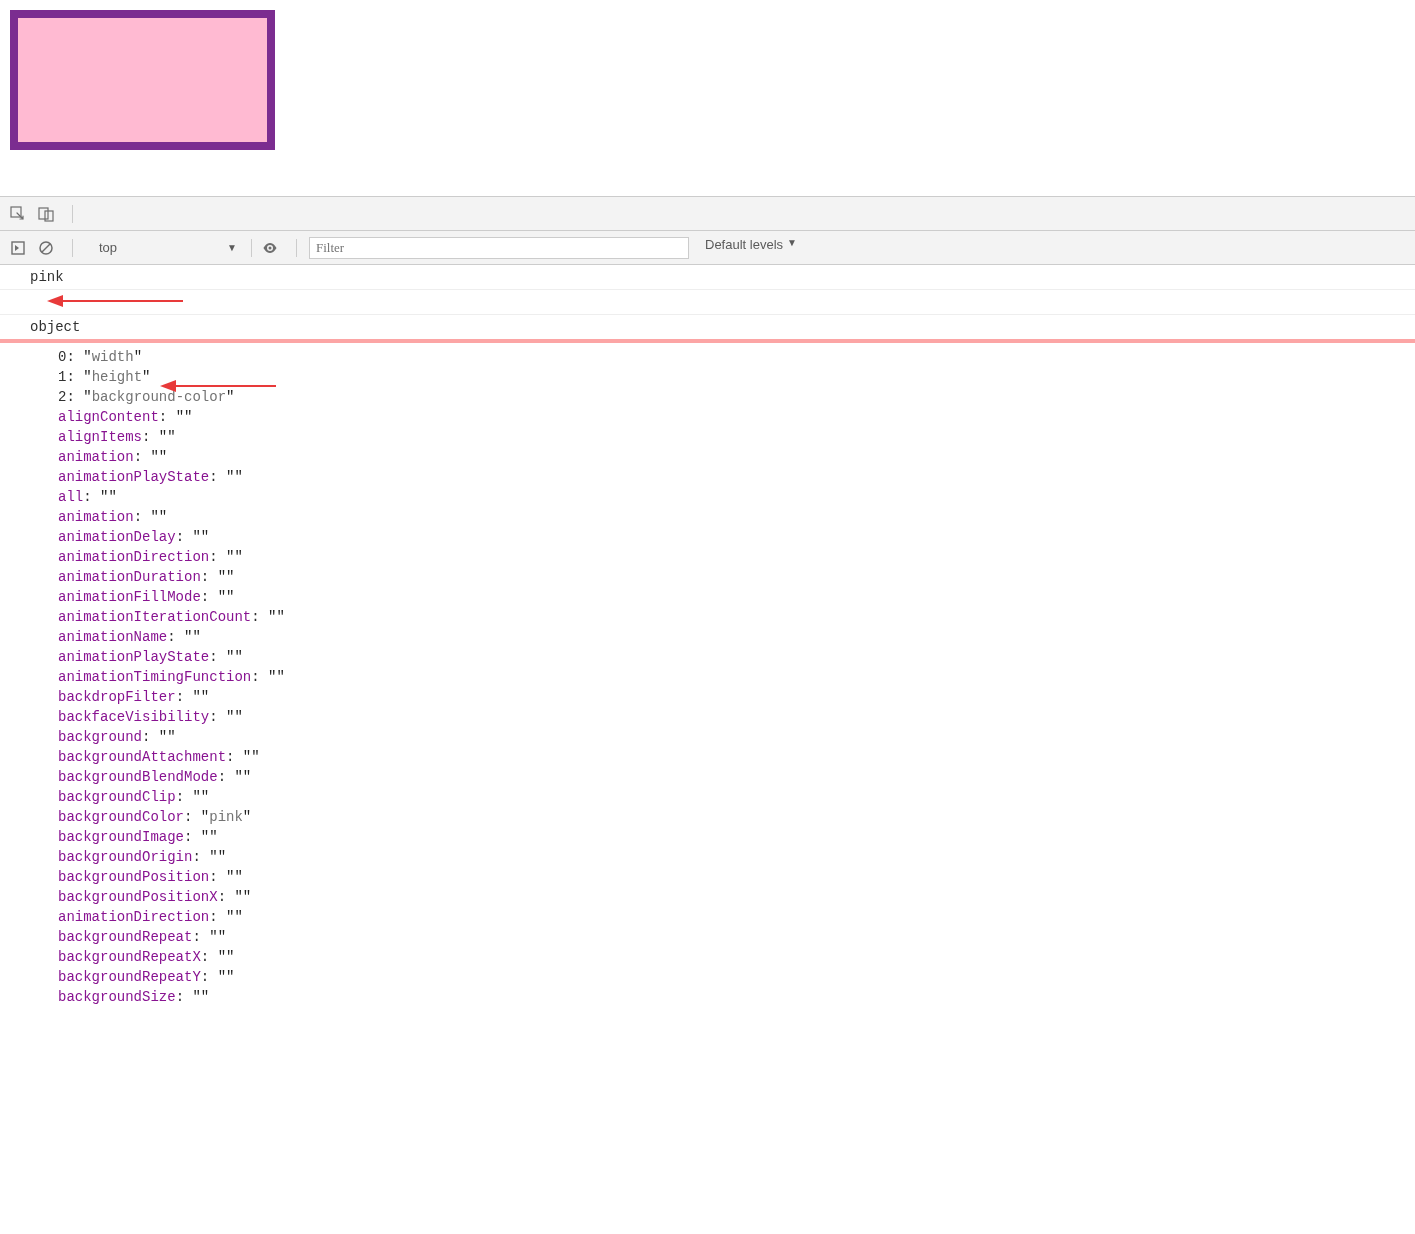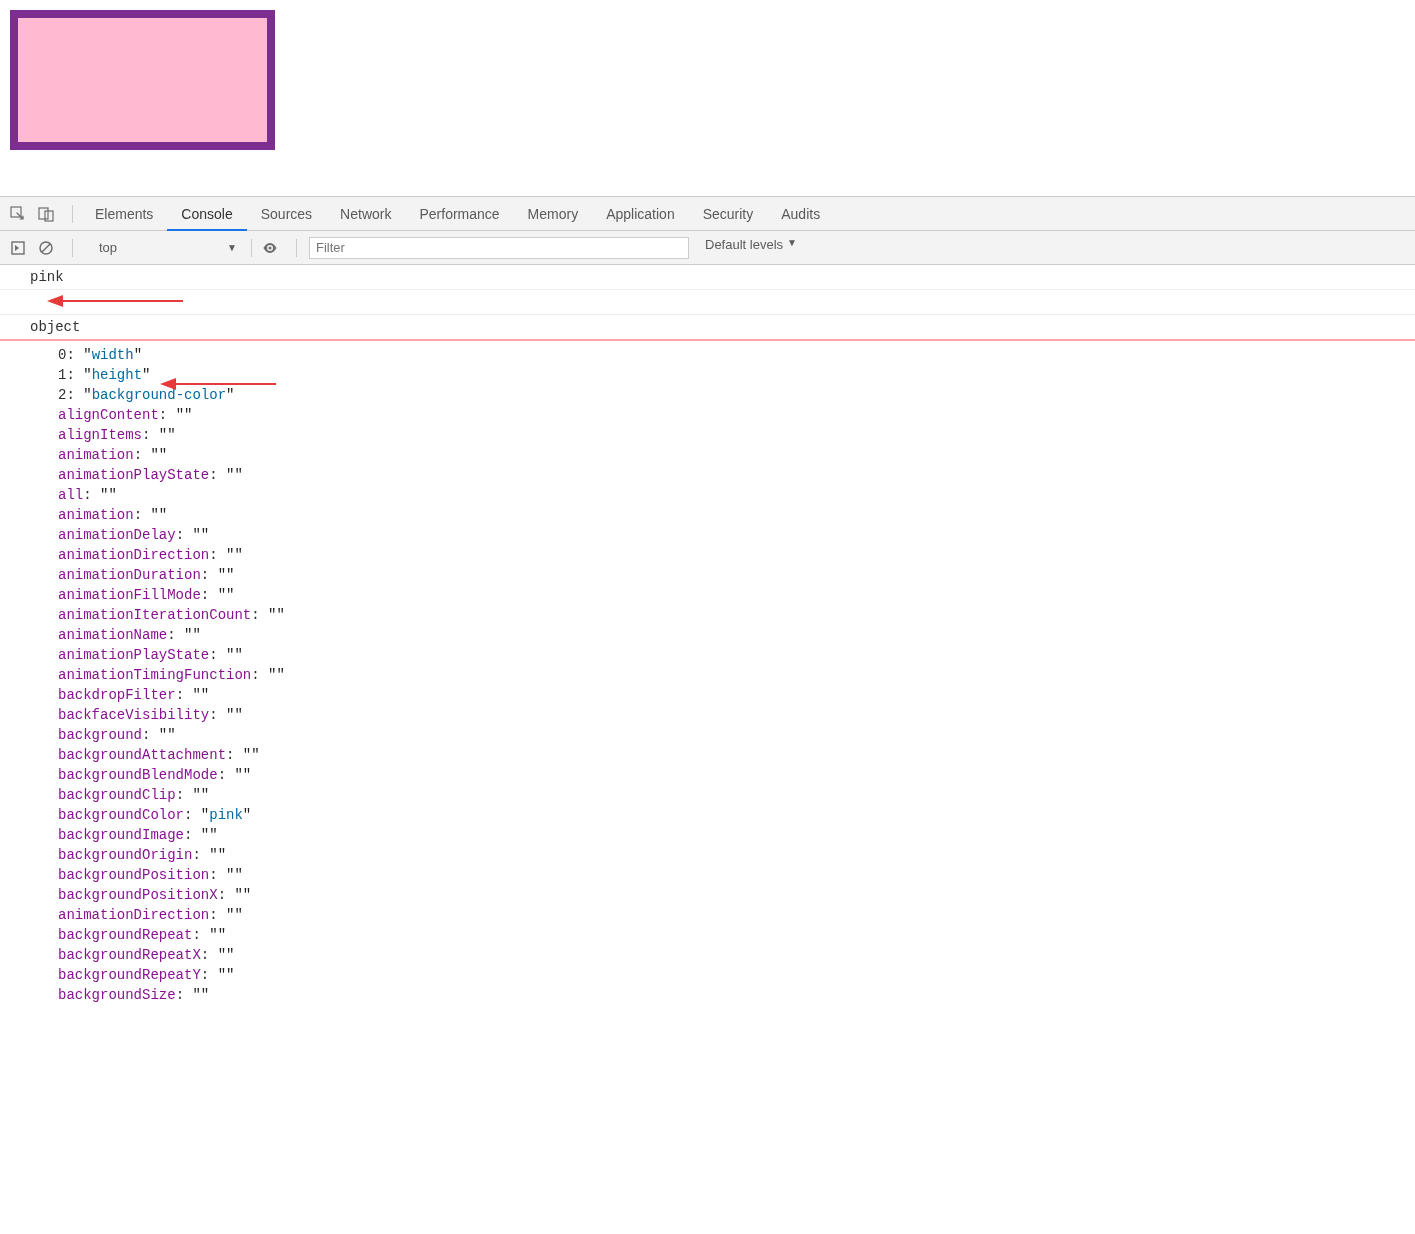--- a/index.html
+++ b/index.html
@@ -88,20 +88,21 @@
 .ctx-select .arrow { margin-left: auto; font-size: 10px; }
 .filter-input {
   height: 22px;
   border: 1px solid #ccc;
   background: #fff;
   font-size: 13px;
   padding: 0 6px;
   color: #3b82f6;
   width: 380px;
   margin-left: 4px;
+  font-family: Liberation Serif, serif;
 }
 .levels-select {
   display: flex;
   align-items: flex-start;
   height: 22px;
   padding: 0 8px;
   font-size: 13px;
   color: #5a5a5a;
   margin-left: 8px;
   cursor: pointer;
@@ -142,21 +143,21 @@
   text-align: center;
   line-height: 14px;
   margin-left: 4px;
   vertical-align: middle;
 }
 .prop-list { padding-left: 28px; }
 .prop-row { line-height: 20px; white-space: pre; }
 .prop-key { color: #881391; text-align: right; }
 .idx-key { color: #303030; }
 .prop-colon { color: #303030; }
-.str-val { color: #0369a1; }
+.str-val { color: #737373; }
 .str-quote { color: #222; }
 .arrow-annot {
   position: absolute;
   pointer-events: none;
 }
 .arrow-annot svg { display: block; }
 </style>
 </head>
 <body>
 
@@ -175,31 +176,20 @@
         <path d="M7 7 L13 13 M10 13 L13 13 L13 10" stroke-linecap="round"></path>
       </svg>
     </div>
     <div class="tool-icon">
       <svg viewBox="0 0 16 16" fill="none" stroke="#6e6e6e" stroke-width="1.2">
         <rect x="1" y="2" width="9" height="11"></rect>
         <rect x="7" y="5" width="8" height="10"></rect>
       </svg>
     </div>
     <div class="vsep"></div>
-    <div id="tabs-container" style="display:flex;">
-        <div class="tab">Elements</div>
-        <div class="tab active">Console</div>
-        <div class="tab">Sources</div>
-        <div class="tab">Network</div>
-        <div class="tab">Performance</div>
-        <div class="tab">Memory</div>
-        <div class="tab">Application</div>
-        <div class="tab">Security</div>
-        <div class="tab">Audits</div>
-      </div>
   </div>
 
   <div class="console-toolbar">
     <div class="tool-icon">
       <svg viewBox="0 0 16 16" fill="none" stroke="#6e6e6e" stroke-width="1.4">
         <rect x="2" y="2" width="12" height="12"></rect>
         <path d="M5 5 L9 8 L5 11 Z" fill="#6e6e6e" stroke="none"></path>
       </svg>
     </div>
     <div class="tool-icon">
@@ -235,21 +225,21 @@
 
     <div class="log-line blank">
       <div class="arrow-annot" style="left:45px; top:2px;">
         <svg width="140" height="18">
             <path d="M138 9 L14 9" stroke="#e83a3a" stroke-width="2"></path>
             <path d="M2 9 L18 3 L18 15 Z" fill="#e83a3a"></path>
           </svg>
       </div>
     </div>
 
-    <div class="log-line" style="border-bottom:2px solid #fca5a5;">
+    <div class="log-line" style="border-bottom:4px solid #fca5a5;">
       <span>object</span>
     </div>
 
     <div class="obj-tree" style="position:relative;">
 
       <div class="prop-list" id="prop-list">
           <div class="prop-row"><span class="idx-key">0</span><span class="prop-colon">: </span><span class="str-quote">"</span><span class="str-val">width</span><span class="str-quote">"</span></div>
           <div class="prop-row"><span class="idx-key">1</span><span class="prop-colon">: </span><span class="str-quote">"</span><span class="str-val">height</span><span class="str-quote">"</span></div>
           <div class="prop-row"><span class="idx-key">2</span><span class="prop-colon">: </span><span class="str-quote">"</span><span class="str-val">background-color</span><span class="str-quote">"</span></div>
           <div class="prop-row"><span class="prop-key">alignContent</span><span class="prop-colon">: </span><span class="str-quote">"</span><span class="str-val"></span><span class="str-quote">"</span></div>

